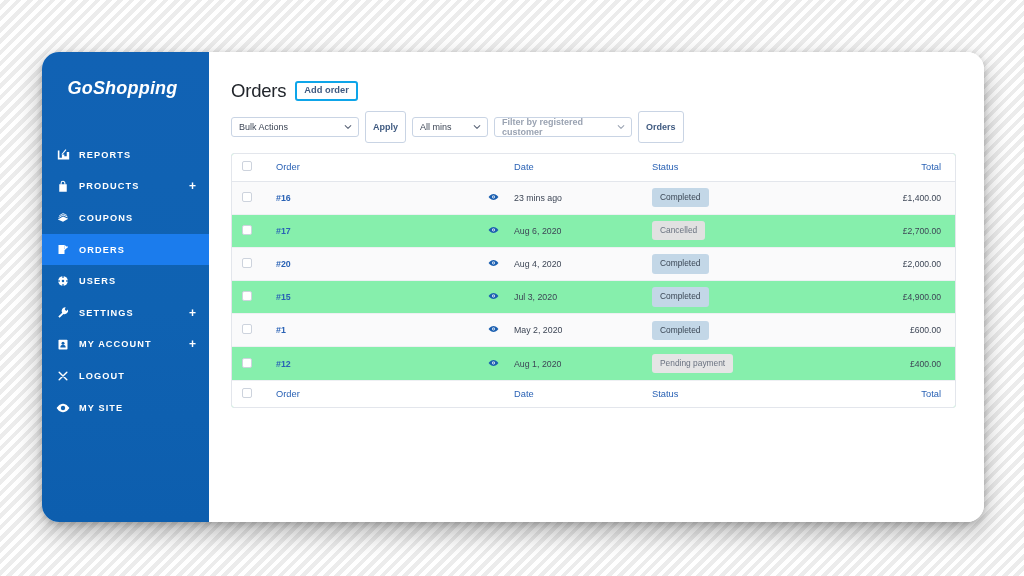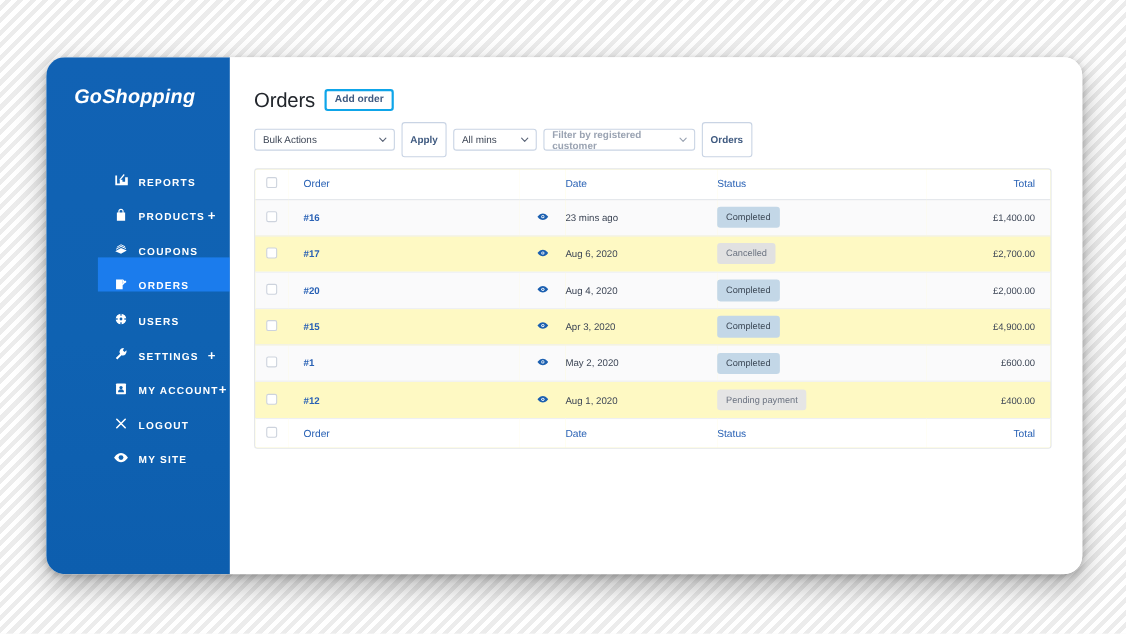--- a/index.html
+++ b/index.html
@@ -52,29 +52,28 @@
     letter-spacing: 0.2px;
     text-align: center;
     padding: 0 8px 0 2px;
     margin-bottom: 40px;
     color: #ffffff;
   }
 
   .nav-item {
     height: 31.6px;
     display: flex;
-    align-items: flex-end;
+    align-items: center;
     padding-left: 14px;
     padding-right: 12px;
     font-size: 9.2px;
     font-weight: bold;
     letter-spacing: 1.1px;
     color: #ffffff;
     text-transform: uppercase;
-    margin-left: 47px;
   }
 
   .nav-item.active {
     background: #1b7ced;
   }
 
   .nav-icon {
     width: 14px;
     height: 14px;
     flex: 0 0 14px;
@@ -189,21 +188,21 @@
     line-height: 1;
     font-family: "Liberation Sans", sans-serif;
     cursor: pointer;
   }
 
   
   .table-card {
     border: 1px solid #e3e6ec;
     border-radius: 3px;
     overflow: hidden;
-    background: #fef9c3;
+    background: #86efac;
   }
 
   table {
     width: 100%;
     border-collapse: collapse;
     table-layout: fixed;
   }
 
   th, td {
     font-weight: normal;
@@ -510,21 +509,21 @@
     <td class="cell-pad-l">
       <a class="order-link" href="#">#15</a>
     </td>
     <td class="eye-cell">
       <span><svg width="11" height="8" viewBox="0 0 16 11">
                     <path d="M8 1.2 C3.8 1.2 1 5.5 1 5.5 C1 5.5 3.8 9.8 8 9.8 C12.2 9.8 15 5.5 15 5.5 C15 5.5 12.2 1.2 8 1.2 Z" fill="#1b5fb0"></path>
                     <circle cx="8" cy="5.5" r="2.1" fill="#ffffff"></circle>
                     <circle cx="8" cy="5.5" r="1.1" fill="#1b5fb0"></circle>
                   </svg></span>
     </td>
-    <td>Apr 3, 2020</td>
+    <td>Jul 3, 2020</td>
     <td>
       <span class="badge completed">Completed</span>
     </td>
     <td class="cell-pad-r total-val">£4,900.00</td>
   </tr>
   <tr class="alt">
     <td style="text-align:center;">
       <span class="checkbox"></span>
     </td>
     <td class="cell-pad-l">

